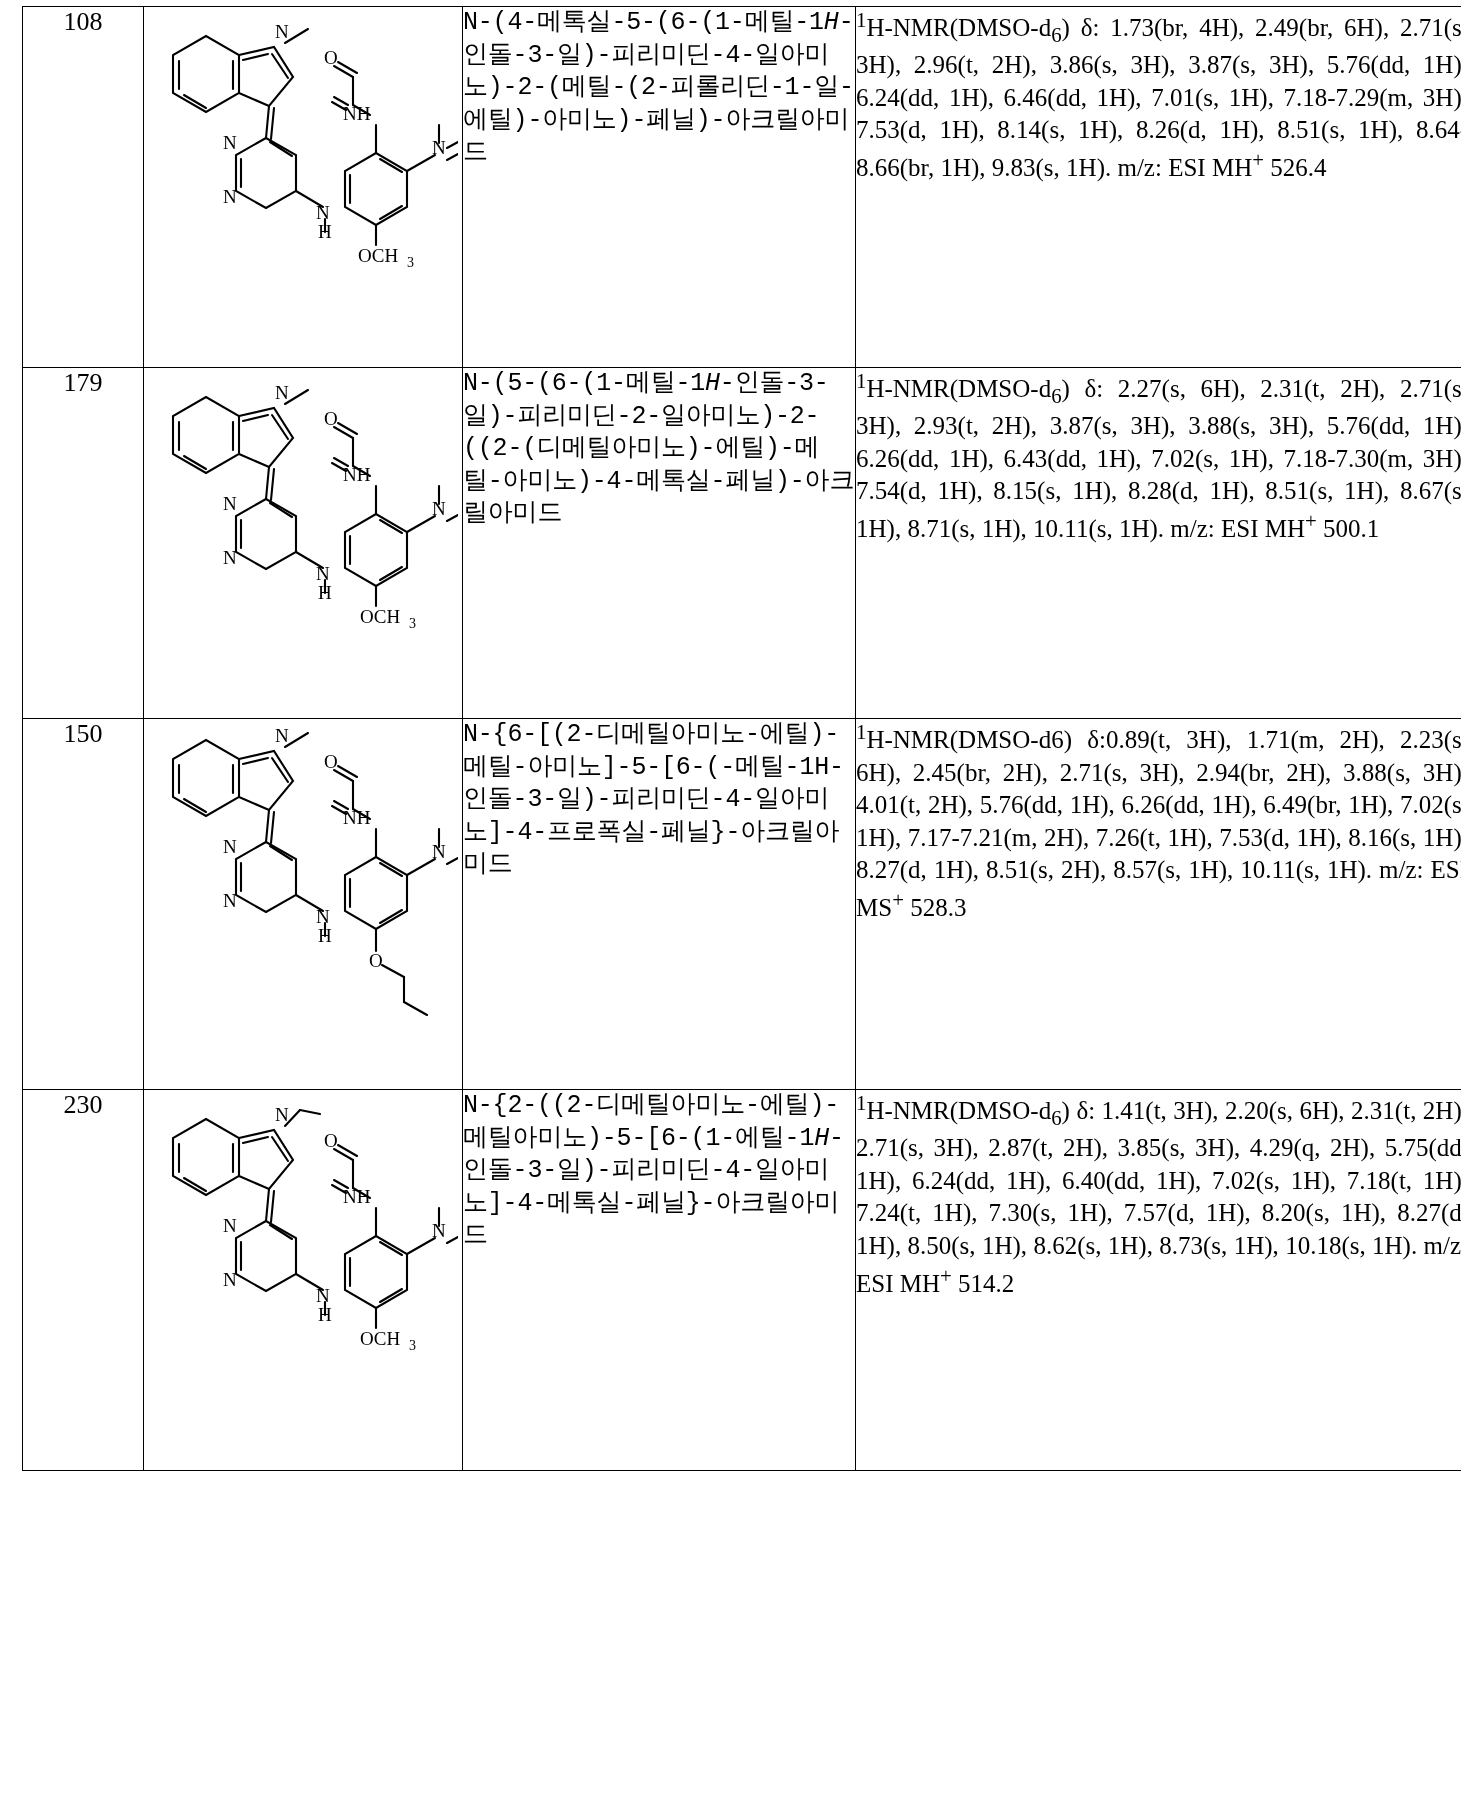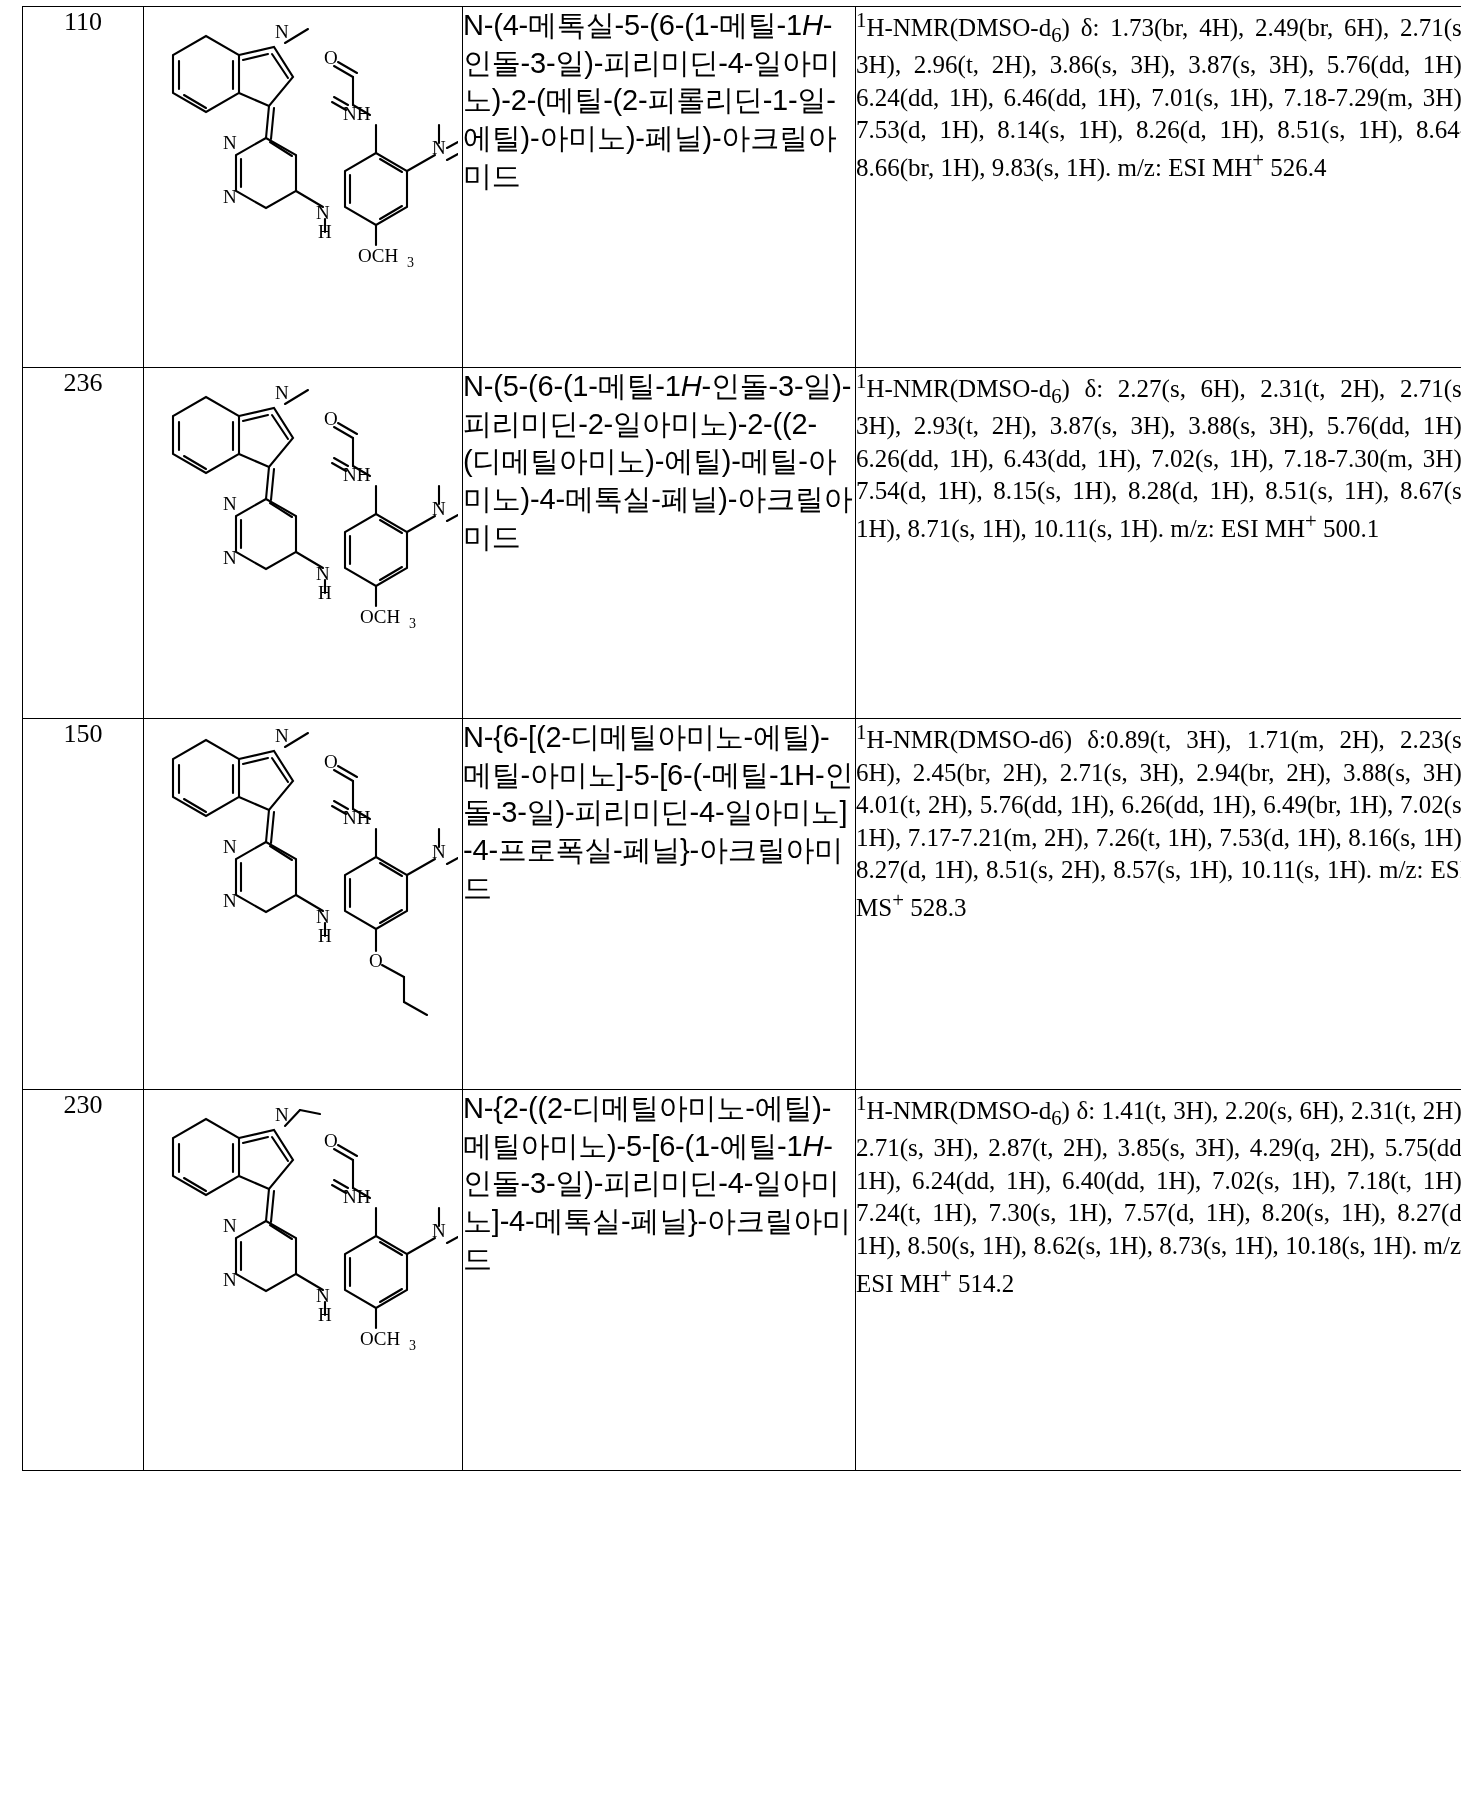--- a/index.html
+++ b/index.html
@@ -2,37 +2,37 @@
 <html><head>
 <meta charset="utf-8">
 <style>
   html,body{margin:0;padding:0;background:#fff;}
   body{font-family:"Liberation Serif", serif;color:#000;}
   #sheet{width:1461px;height:1811px;position:relative;background:#fff;}
   table.patent{border-collapse:collapse;width:1447px;margin-left:22px;margin-top:6px;table-layout:fixed;}
   table.patent td{border:1.6px solid #000;vertical-align:top;padding:0;}
   .c-num{width:120px;text-align:center;font-size:26px;font-family:"Liberation Serif",serif;padding-top:10px;}
   .c-struct{width:318px;padding:0;}
-  .c-name{width:392px;font-size:29px;line-height:1.30;padding:6px 6px 6px 8px;
-          font-family:Liberation Sans, sans-serif;letter-spacing:-0.2px;word-break:break-all;}
+  .c-name{width:392px;font-size:25px;line-height:1.30;padding:6px 6px 6px 8px;
+          font-family:Liberation Mono, monospace;letter-spacing:-0.2px;word-break:break-all;}
   .c-nmr{width:auto;font-size:25px;line-height:1.30;padding:6px 6px 6px 8px;
          font-family:"Liberation Serif",serif;text-align:justify;text-align-last:left;}
   .struct-wrap{width:100%;display:block;}
   .struct-wrap svg{display:block;margin:0 auto;}
 </style>
 </head>
 <body>
 
 <div id="sheet">
   <table class="patent">
     <tbody>
 
       <tr>
         <td class="c-num">
-          <span>110</span>
+          <span>108</span>
         </td>
         <td class="c-struct">
           <span class="struct-wrap">
             <svg width="310" height="360" viewBox="0 0 310 360" xmlns="http://www.w3.org/2000/svg">
               <g stroke="#000" stroke-width="2.1" fill="none" stroke-linecap="round">
 
                 <path d="M25 48 L25 86 L58 105 L91 86 L91 48 L58 29 Z"></path>
                 <path d="M31 54 L31 82"></path>
                   <path d="M36 88 L58 101"></path>
                   <path d="M85 82 L85 54"></path>
@@ -94,21 +94,21 @@
         <td class="c-name">
           <span>N-(4-메톡실-5-(6-(1-메틸-1<i>H</i>-인돌-3-일)-피리미딘-4-일아미노)-2-(메틸-(2-피롤리딘-1-일-에틸)-아미노)-페닐)-아크릴아미드</span>
         </td>
         <td class="c-nmr">
           <span><sup>1</sup>H-NMR(DMSO-d<sub>6</sub>) δ: 1.73(br, 4H), 2.49(br, 6H), 2.71(s, 3H), 2.96(t, 2H), 3.86(s, 3H), 3.87(s, 3H), 5.76(dd, 1H), 6.24(dd, 1H), 6.46(dd, 1H), 7.01(s, 1H), 7.18-7.29(m, 3H), 7.53(d, 1H), 8.14(s, 1H), 8.26(d, 1H), 8.51(s, 1H), 8.64-8.66(br, 1H), 9.83(s, 1H). m/z: ESI MH<sup>+</sup> 526.4</span>
         </td>
       </tr>
 
       <tr>
         <td class="c-num">
-          <span>236</span>
+          <span>179</span>
         </td>
         <td class="c-struct">
           <span class="struct-wrap">
             <svg width="310" height="350" viewBox="0 0 310 350" xmlns="http://www.w3.org/2000/svg">
               <g stroke="#000" stroke-width="2.1" fill="none" stroke-linecap="round">
                 <path d="M25 48 L25 86 L58 105 L91 86 L91 48 L58 29 Z"></path>
                 <path d="M31 54 L31 82"></path>
                   <path d="M36 88 L58 101"></path>
                   <path d="M85 82 L85 54"></path>
                 <path d="M91 48 L126 40 L145 70 L121 99 L91 86"></path>

